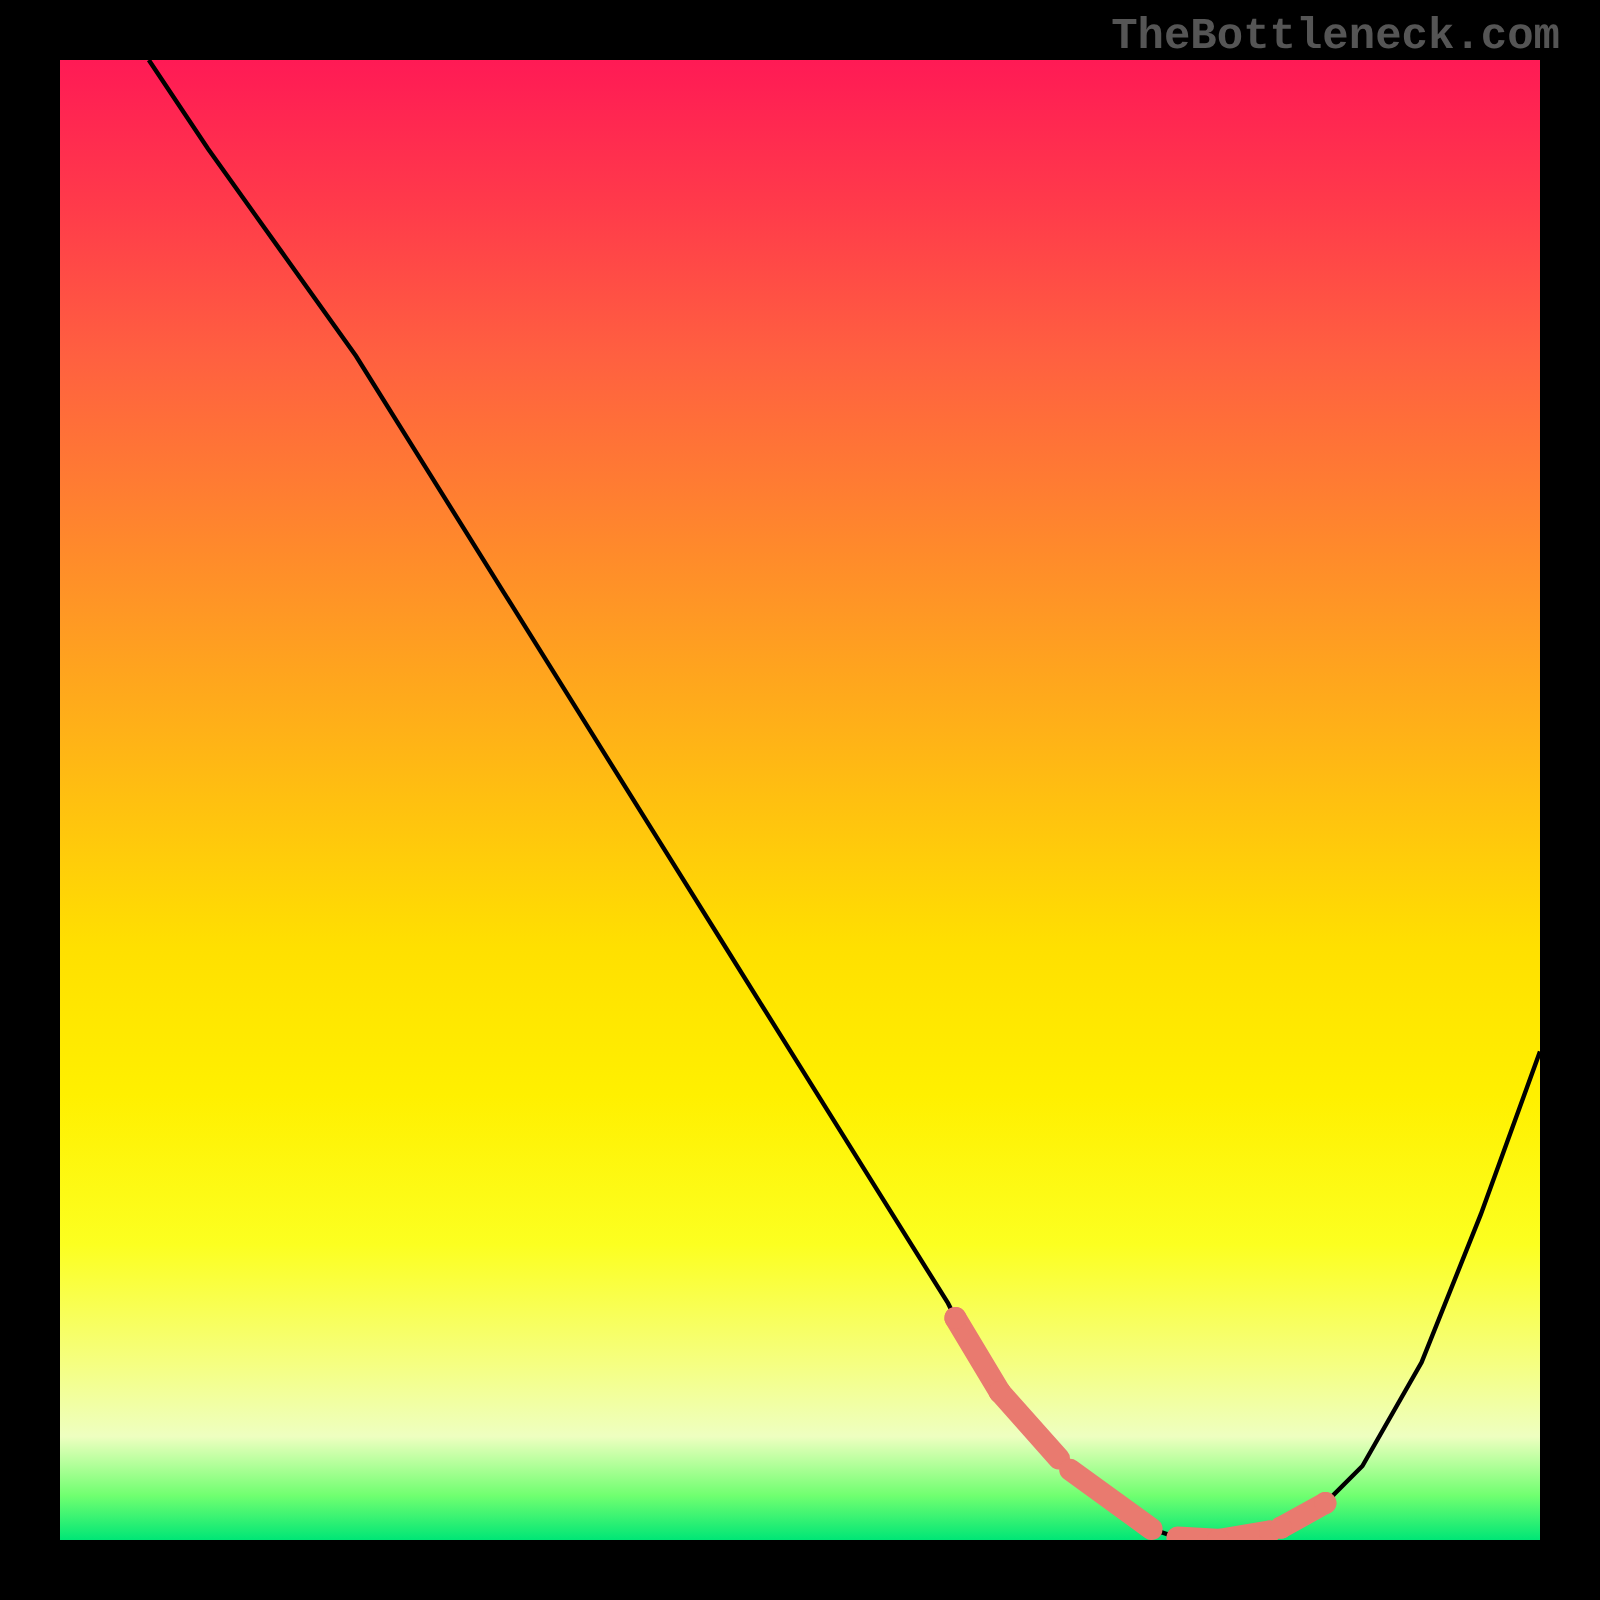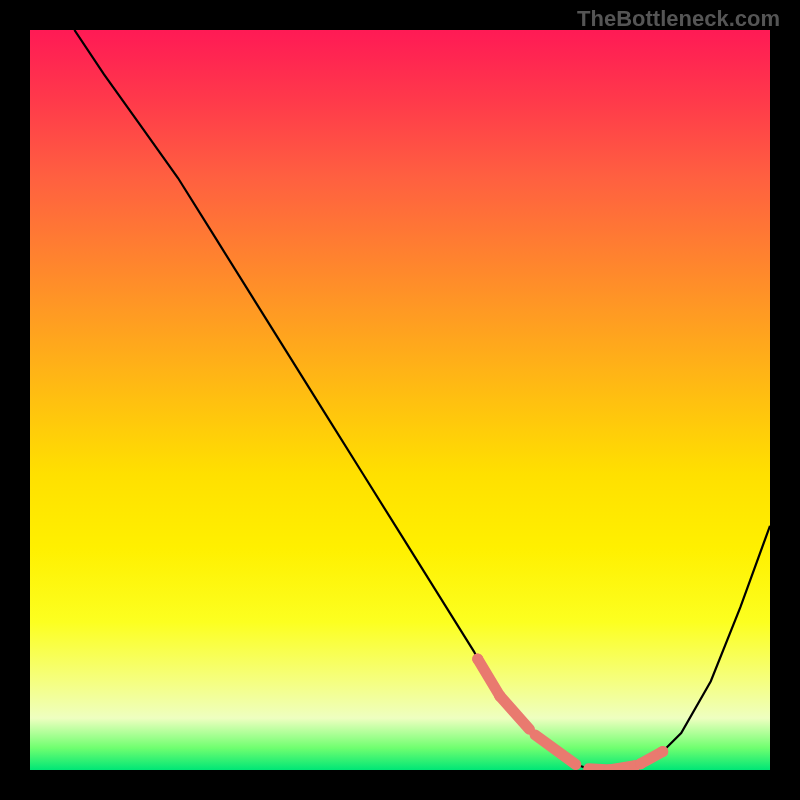--- a/index.html
+++ b/index.html
@@ -12,21 +12,21 @@
     overflow: hidden;
   }
   .watermark {
     position: absolute;
     top: 6px;
     right: 20px;
     font-size: 22px;
     font-weight: bold;
     color: #555;
     z-index: 10;
-    font-family: Liberation Sans, sans-serif;
+    font-family: Liberation Mono, monospace;
   }
   .plot-area {
     position: absolute;
     left: 30px;
     top: 30px;
     width: 740px;
     height: 740px;
     overflow: hidden;
   }
   .gradient-bg {

